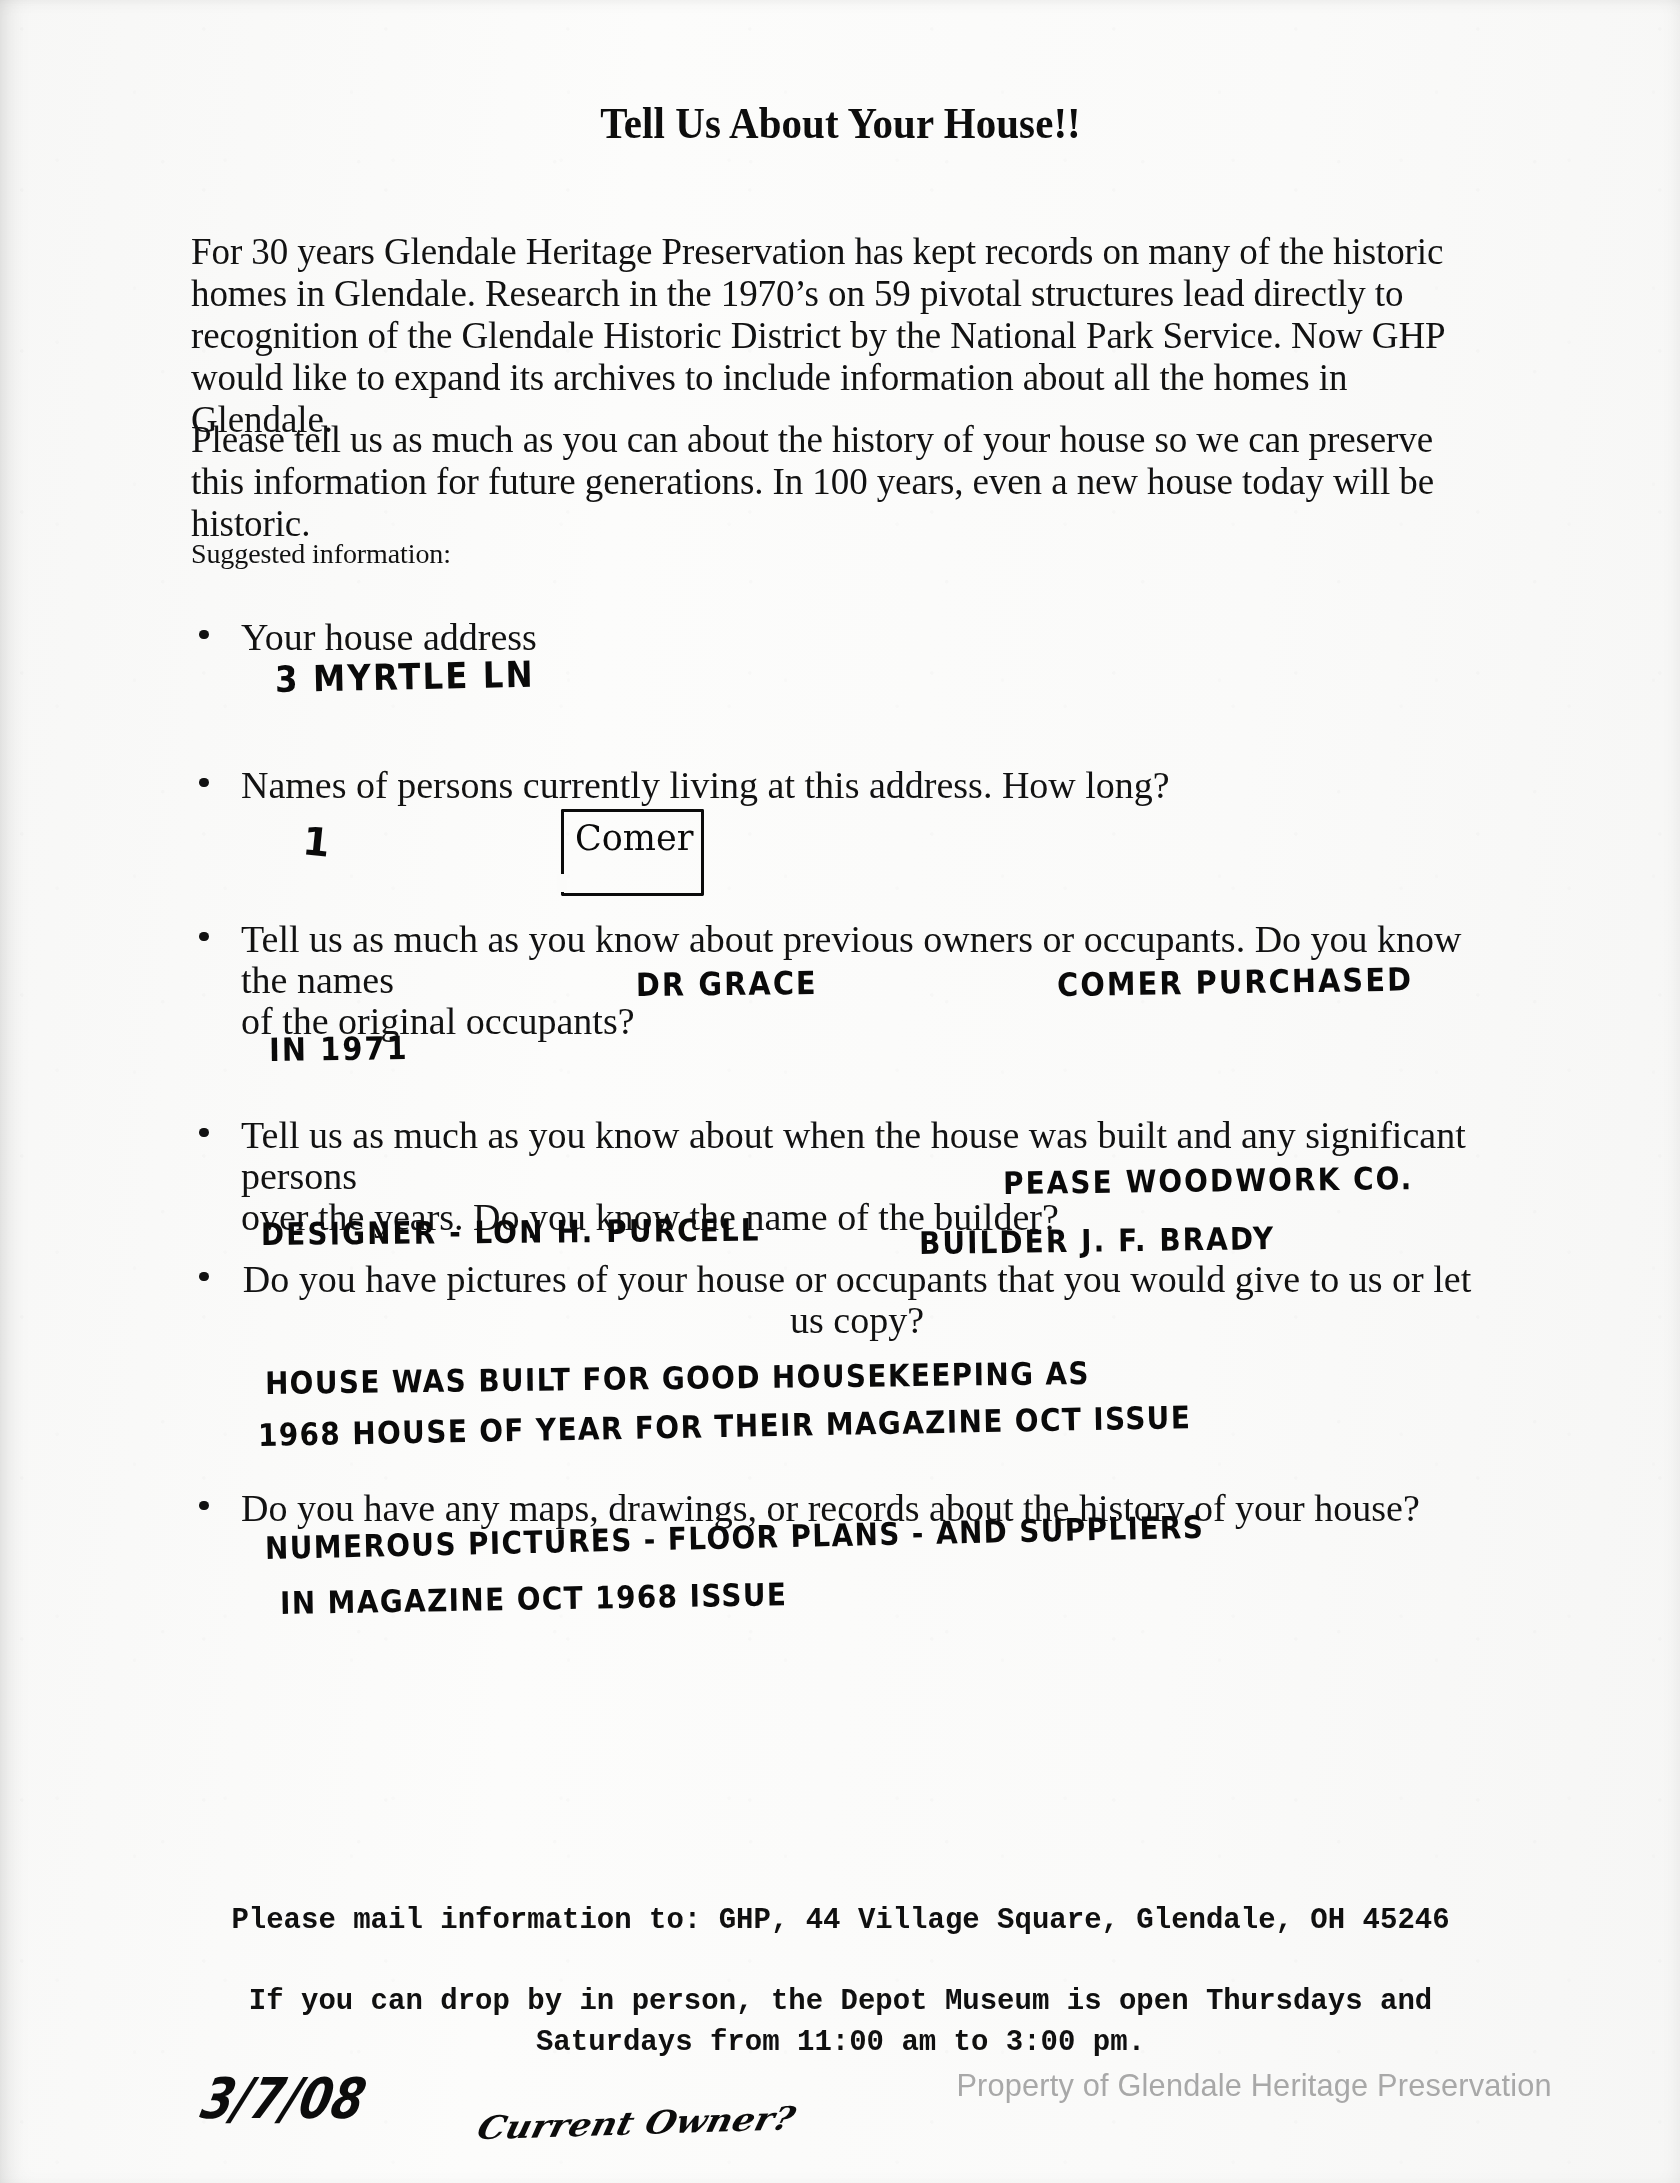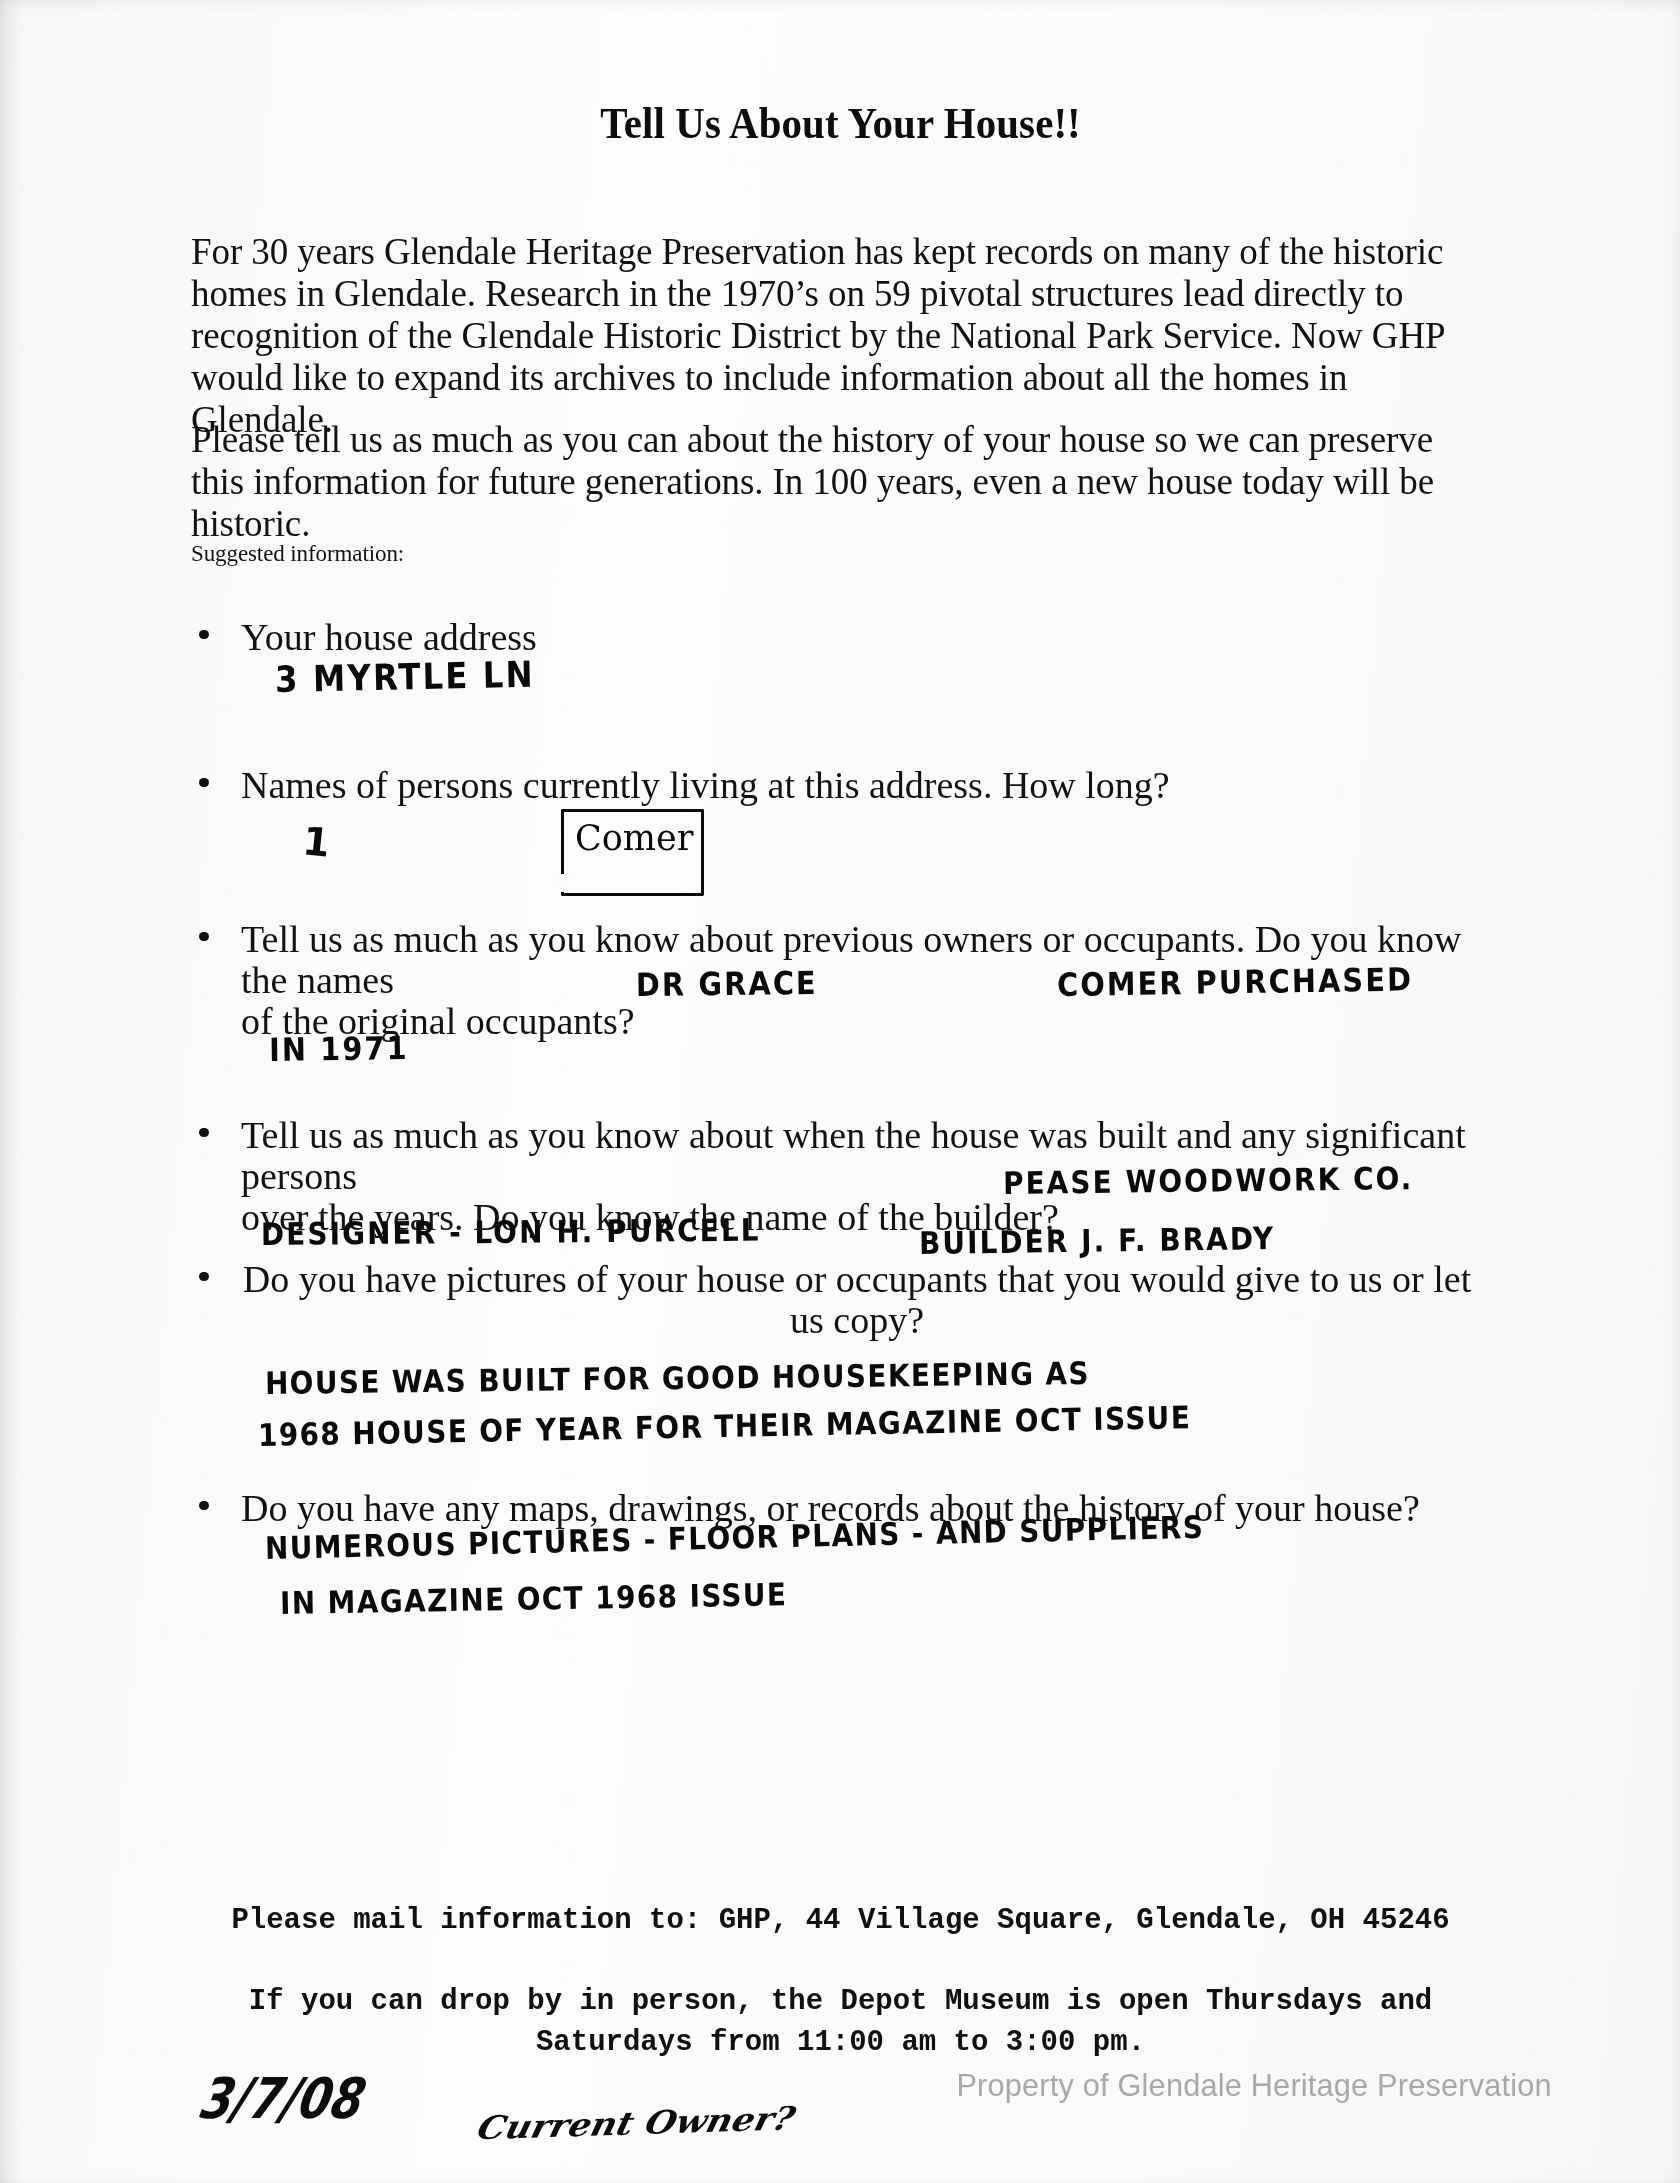--- a/index.html
+++ b/index.html
@@ -68,21 +68,21 @@
   .body-para {
     left: 191px;
     width: 1261px;
     font-size: 37px;
     line-height: 42px;
     text-align: left;
     white-space: pre-line;
   }
   #intro-paragraph { top: 231px; }
   #purpose-paragraph { top: 419px; }
-  #suggested-label { top: 533px; left: 191px; font-size: 23px; line-height: 42px; }
+  #suggested-label { top: 533px; left: 191px; font-size: 28px; line-height: 42px; }
 
   
   .bullet-row {
     position: absolute;
     left: 191px;
     width: 1282px;
   }
   .bullet-dot {
     position: absolute;
     left: 8.4px;

